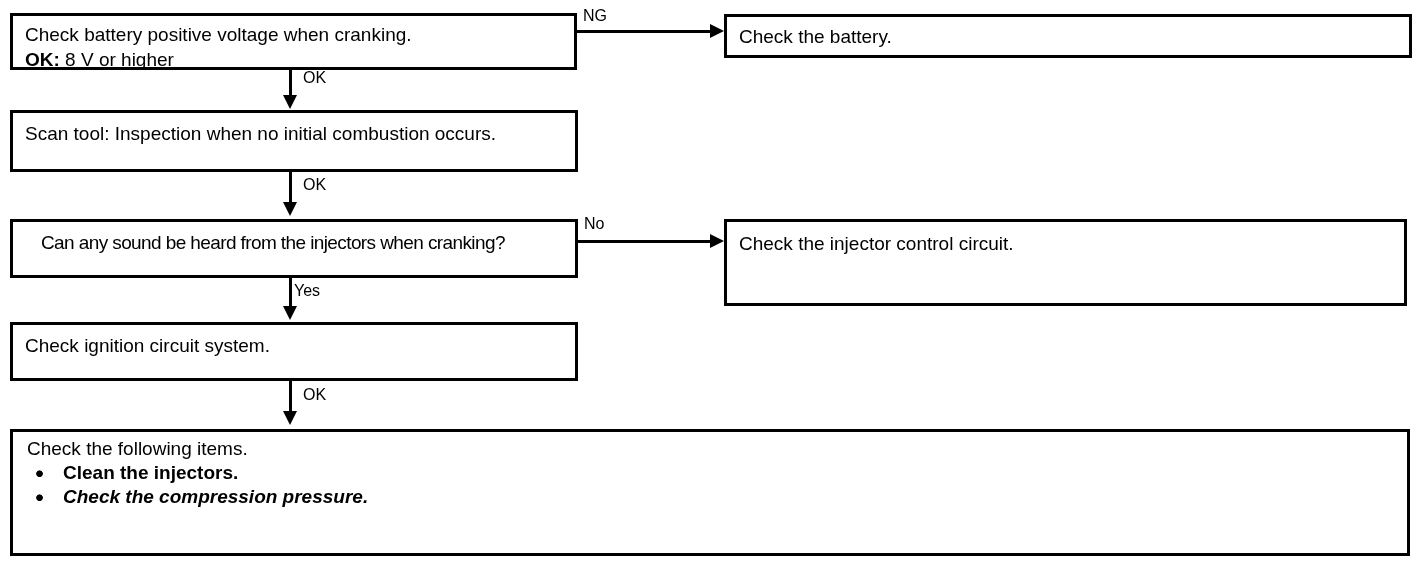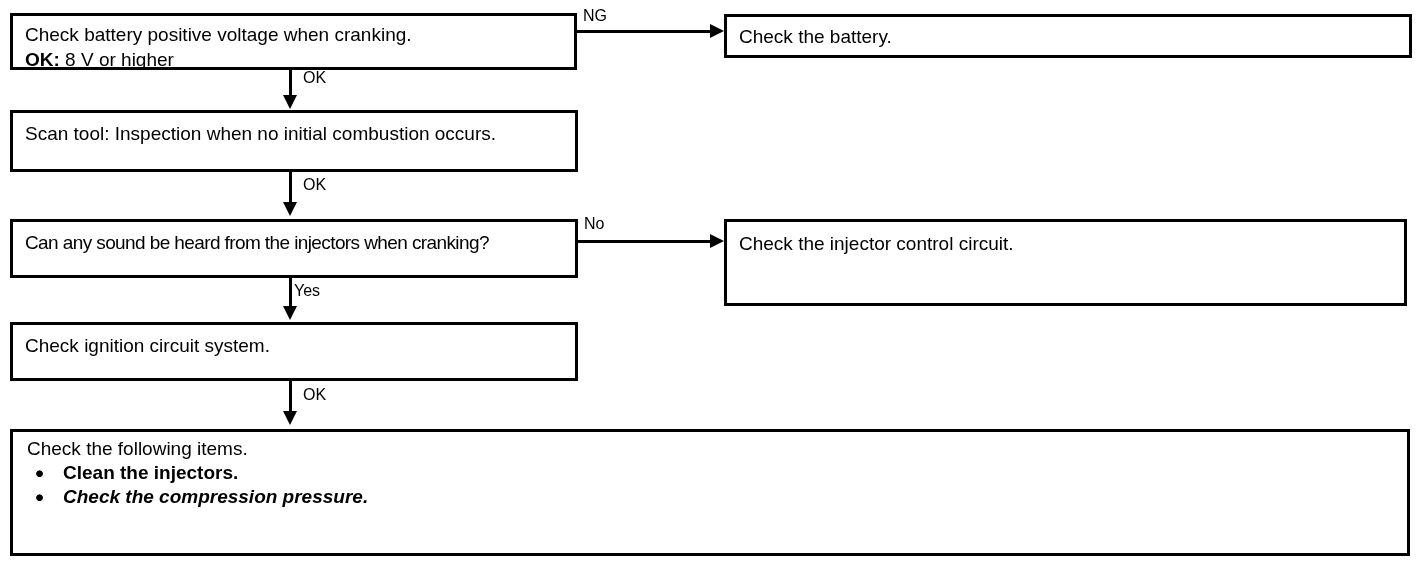--- a/index.html
+++ b/index.html
@@ -127,21 +127,21 @@
 
   <div class="fbox" style="left:10px; top:110px; width:568px; height:62px;">
     <div class="txt" style="top:8px;text-align:right;">Scan tool: Inspection when no initial combustion occurs.</div>
   </div>
 
   <div class="vline" style="left:289px; top:172px; width:3px; height:32px;"></div>
   <div class="arrow-down" style="left:283px; top:202px;"></div>
   <div class="elabel" style="left:303px; top:175px;">OK</div>
 
   <div class="fbox" style="left:10px; top:219px; width:568px; height:59px;">
-    <div class="txt tight" style="top:8px;">Can any sound be heard from the injectors when cranking?</div>
+    <div class="txt tight" style="top:8px;margin-left:16px;">Can any sound be heard from the injectors when cranking?</div>
   </div>
 
   <div class="hline" style="left:578px; top:240px; width:134px;"></div>
   <div class="arrow-right" style="left:710px; top:234px;"></div>
   <div class="elabel" style="left:584px; top:214px;">No</div>
 
   <div class="fbox" style="left:724px; top:219px; width:683px; height:87px;">
     <div class="txt" style="top:9px;">Check the injector control circuit.</div>
   </div>
 

